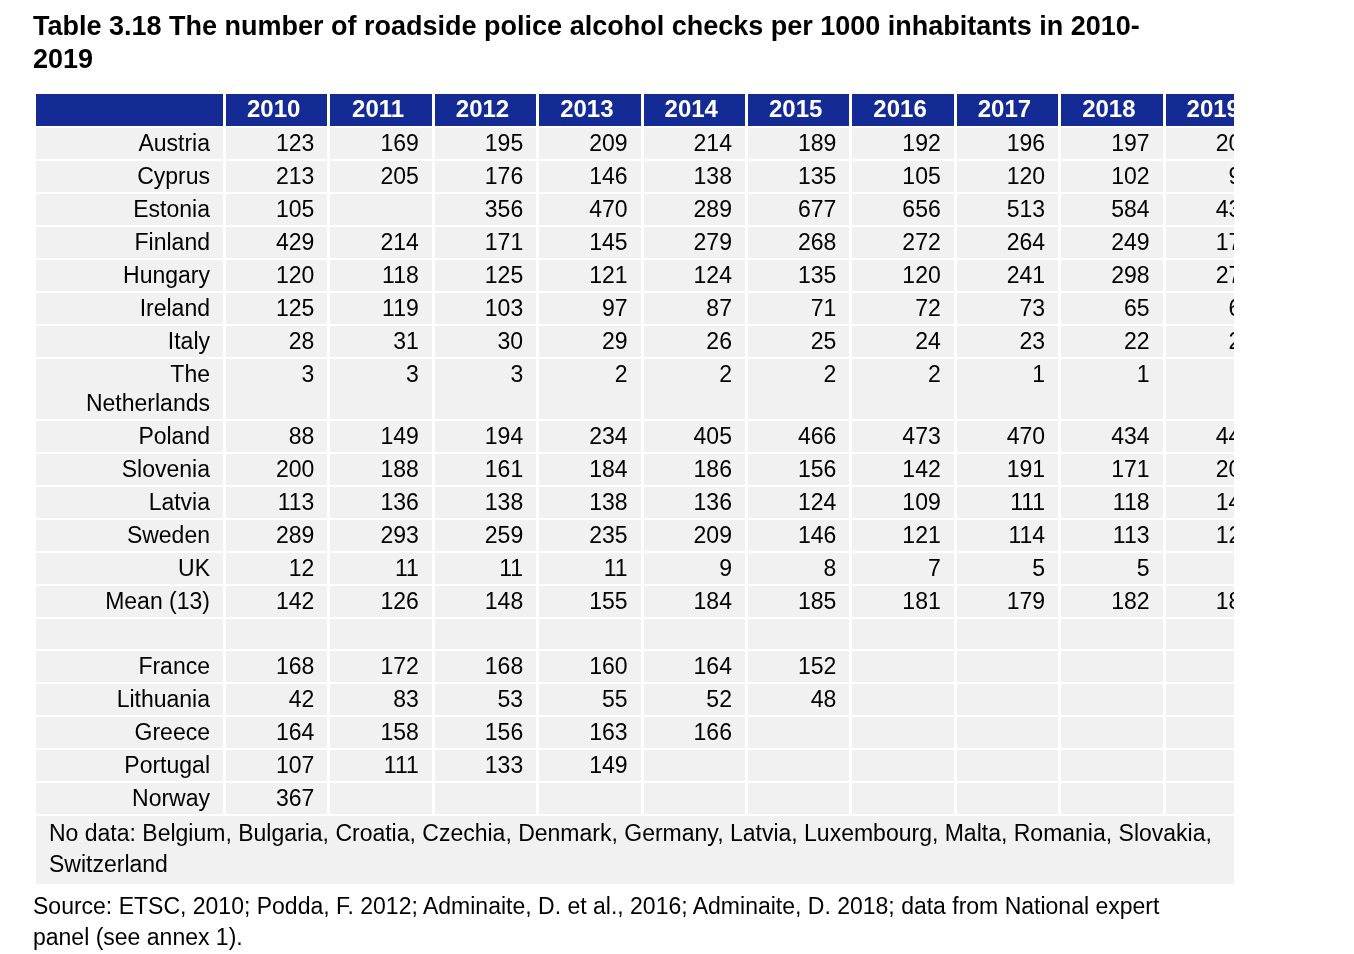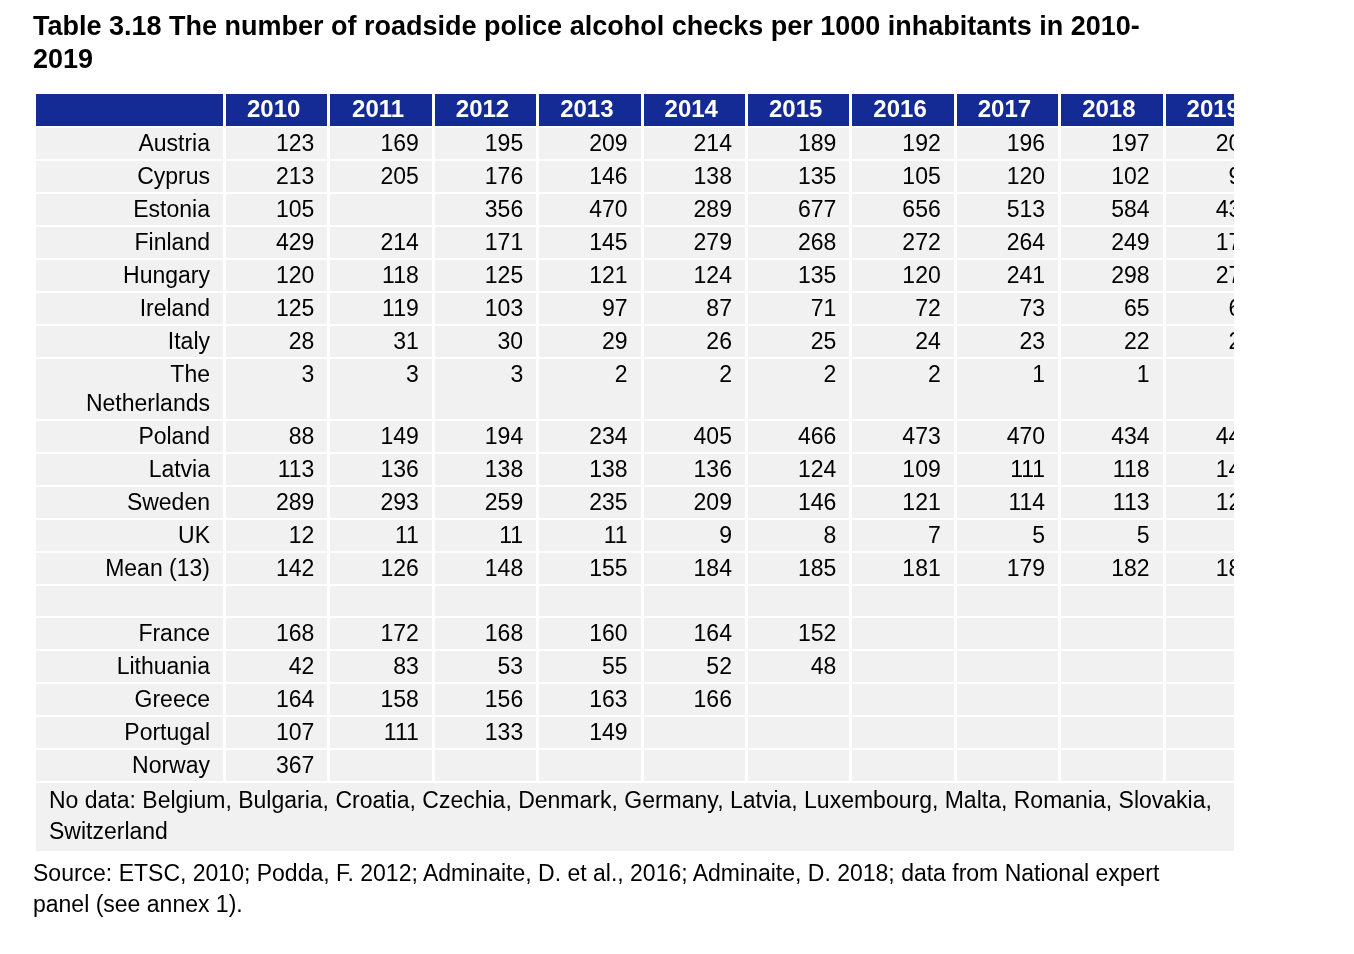--- a/index.html
+++ b/index.html
@@ -224,20 +224,33 @@
           <td class="num">194</td>
           <td class="num">234</td>
           <td class="num">405</td>
           <td class="num">466</td>
           <td class="num">473</td>
           <td class="num">470</td>
           <td class="num">434</td>
           <td class="num">444</td>
         </tr>
         <tr>
+          <td class="country">Slovenia</td>
+          <td class="num">200</td>
+          <td class="num">188</td>
+          <td class="num">161</td>
+          <td class="num">184</td>
+          <td class="num">186</td>
+          <td class="num">156</td>
+          <td class="num">142</td>
+          <td class="num">191</td>
+          <td class="num">171</td>
+          <td class="num">200</td>
+        </tr>
+        <tr>
           <td class="country">Latvia</td>
           <td class="num">113</td>
           <td class="num">136</td>
           <td class="num">138</td>
           <td class="num">138</td>
           <td class="num">136</td>
           <td class="num">124</td>
           <td class="num">109</td>
           <td class="num">111</td>
           <td class="num">118</td>

